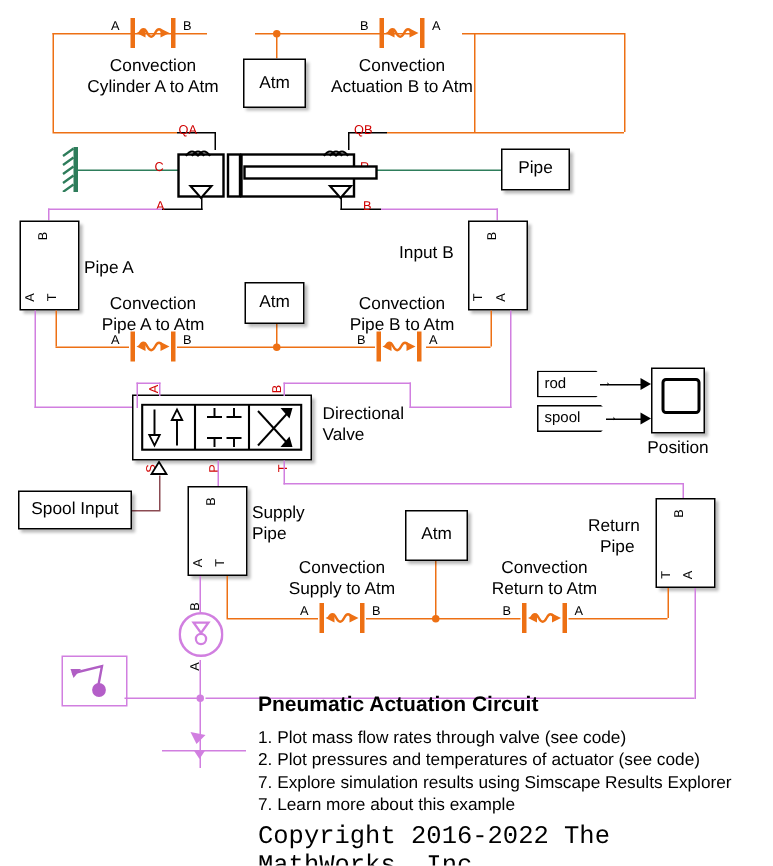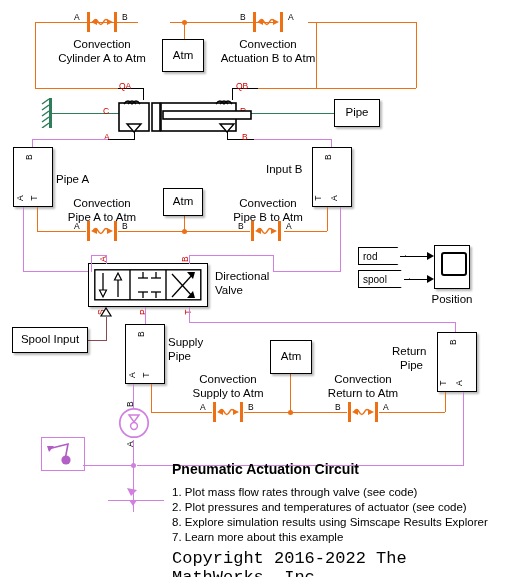--- a/index.html
+++ b/index.html
@@ -366,18 +366,18 @@
   <div class="arrowhead ah-r" style="left:427px;top:275px;"></div>
 
   <div class="blk" style="left:434px;top:245px;width:36px;height:44px;"></div>
   <div class="scope-screen" style="left:441px;top:252px;width:22px;height:20px;"></div>
   <div class="lbl c" style="left:414px;top:293px;width:76px;">Position</div>
 
   <div class="txtTitle" style="left:172px;top:461px;">Pneumatic Actuation Circuit</div>
   <div class="txtList" style="left:172px;top:485px;width:336px;">
     <div>1. Plot mass flow rates through valve (see code)</div>
     <div>2. Plot pressures and temperatures of actuator (see code)</div>
-    <div>8. Explore simulation results using Simscape Results Explorer</div>
+    <div>7. Explore simulation results using Simscape Results Explorer</div>
     <div>7. Learn more about this example</div>
   </div>
   <div class="txtCopy" style="left:172px;top:549px;">Copyright 2016-2022 The MathWorks, Inc.</div>
 
 </div>
 
 </body></html>

